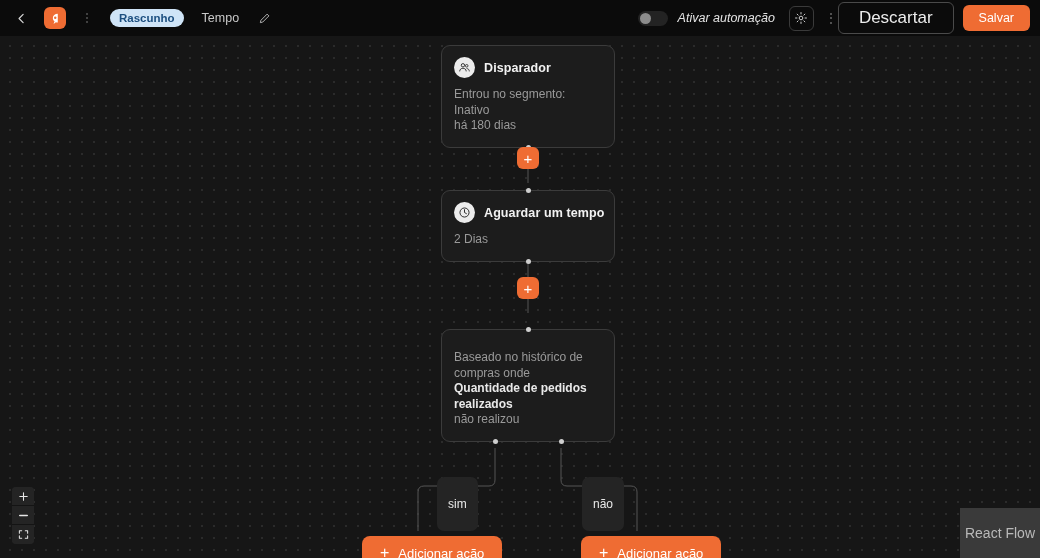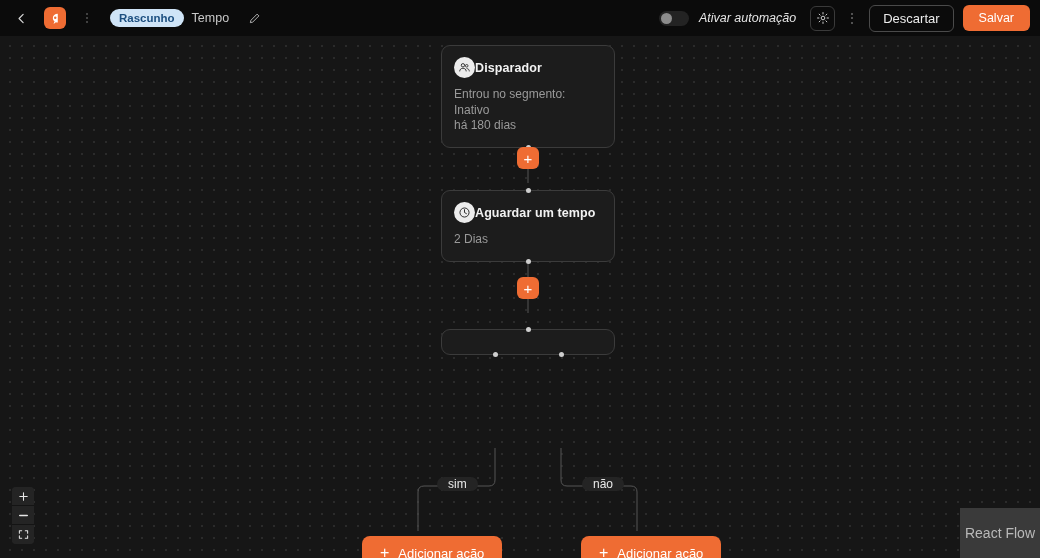--- a/index.html
+++ b/index.html
@@ -39,21 +39,21 @@
   }
   .vdots i { width: 2px; height: 2px; border-radius: 50%; background: #555; display: block; }
   .badge {
     margin-left: 8px;
     background: #cfe4f7; color: #1c4f80;
     font-size: 11.5px; font-weight: 600;
     padding: 3px 9px; border-radius: 11px;
     white-space: nowrap; cursor: pointer;
   }
   .flow-name {
-    color: #c9c9c9;
+    margin-left: 10px; color: #c9c9c9;
     font-size: 12.5px; white-space: nowrap;
   }
   .pencil-btn {
     margin-left: 8px; width: 18px; height: 18px;
     display: flex; align-items: center; justify-content: center;
     cursor: pointer; color: #b5b5b5;
   }
 
   .tb-right {
     margin-left: auto; display: flex; align-items: center; gap: 0;
@@ -78,24 +78,24 @@
     display: flex; align-items: center; justify-content: center;
     cursor: pointer; color: #e0e0e0;
   }
   .kebab {
     margin-left: 10px; width: 14px; height: 22px;
     display: flex; flex-direction: column; align-items: center;
     justify-content: center; gap: 2.5px; cursor: pointer;
   }
   .kebab i { width: 2px; height: 2px; border-radius: 50%; background: #6a6a6a; display: block; }
   .btn-outline {
-    margin-left: 10px;
-    padding: 5px 13px; border-radius: 6px;
+    margin-left: 0;
+    padding: 5px 20px; border-radius: 6px;
     border: 1px solid #4a4a4a; background: transparent;
-    color: #ececec; font-size: 13px; cursor: pointer;
+    color: #ececec; font-size: 17px; cursor: pointer;
     font-family: inherit; white-space: nowrap;
   }
   .btn-primary {
     margin-left: 9px;
     padding: 6px 16px; border-radius: 6px;
     border: none; background: #ef6c33;
     color: #ffffff; font-size: 12.5px; font-weight: 500;
     cursor: pointer; font-family: inherit; white-space: nowrap;
   }
 
@@ -116,21 +116,21 @@
   
   .node {
     position: absolute;
     width: 174px;
     background: #1c1c1c;
     border: 1px solid #3b3b3b;
     border-radius: 9px;
     padding: 11px 12px 13px 12px;
     cursor: pointer;
   }
-  .node-head { display: flex; align-items: center; }
+  .node-head { display: flex; align-items: center; gap: 9px; }
   .node-ico {
     width: 21px; height: 21px; border-radius: 50%;
     background: #ececec; flex: none;
     display: flex; align-items: center; justify-content: center;
   }
   .node-title {
     color: #f2f2f2; font-size: 12.5px; font-weight: 700;
     letter-spacing: .1px; white-space: nowrap;
   }
   .node-desc {
@@ -155,21 +155,21 @@
     color: #fff; font-size: 15px; line-height: 1;
     font-family: inherit; z-index: 6;
   }
 
   
   .branch-label {
     position: absolute;
     background: #242424;
     color: #e8e8e8;
     font-size: 12px;
-    padding: 0 11px;
+    padding: 20px 11px;
     border-radius: 7px;
     z-index: 6;
     white-space: nowrap;
   }
 
   
   .add-action {
     position: absolute;
     background: #ef6c33; border: none;
     border-radius: 8px;
@@ -321,20 +321,27 @@
       <span class="ln">2 Dias</span>
     </div>
   </div>
 
   <button class="plus-btn" style="left:517px; top:241px;">+</button>
 
   <div class="node" style="left:441px; top:293px;">
     <div class="handle" style="left:84px; top:-3px;"></div>
     <div class="handle" style="left:51px; bottom:-3px;"></div>
     <div class="handle" style="left:117px; bottom:-3px;"></div>
+    <div class="node-desc">
+      <span class="ln">Baseado no histórico de</span>
+      <span class="ln">compras onde</span>
+      <b>Quantidade de pedidos</b>
+      <b>realizados</b>
+      <span class="ln">não realizou</span>
+    </div>
   </div>
 
   <div class="branch-label" style="left:437px; top:441px;">sim</div>
   <div class="branch-label" style="left:582px; top:441px;">não</div>
 
   <button class="add-action" style="left:362px; top:500px;">
     <span class="pl">+</span>
     <span>Adicionar ação</span>
   </button>
   <button class="add-action" style="left:581px; top:500px;">

